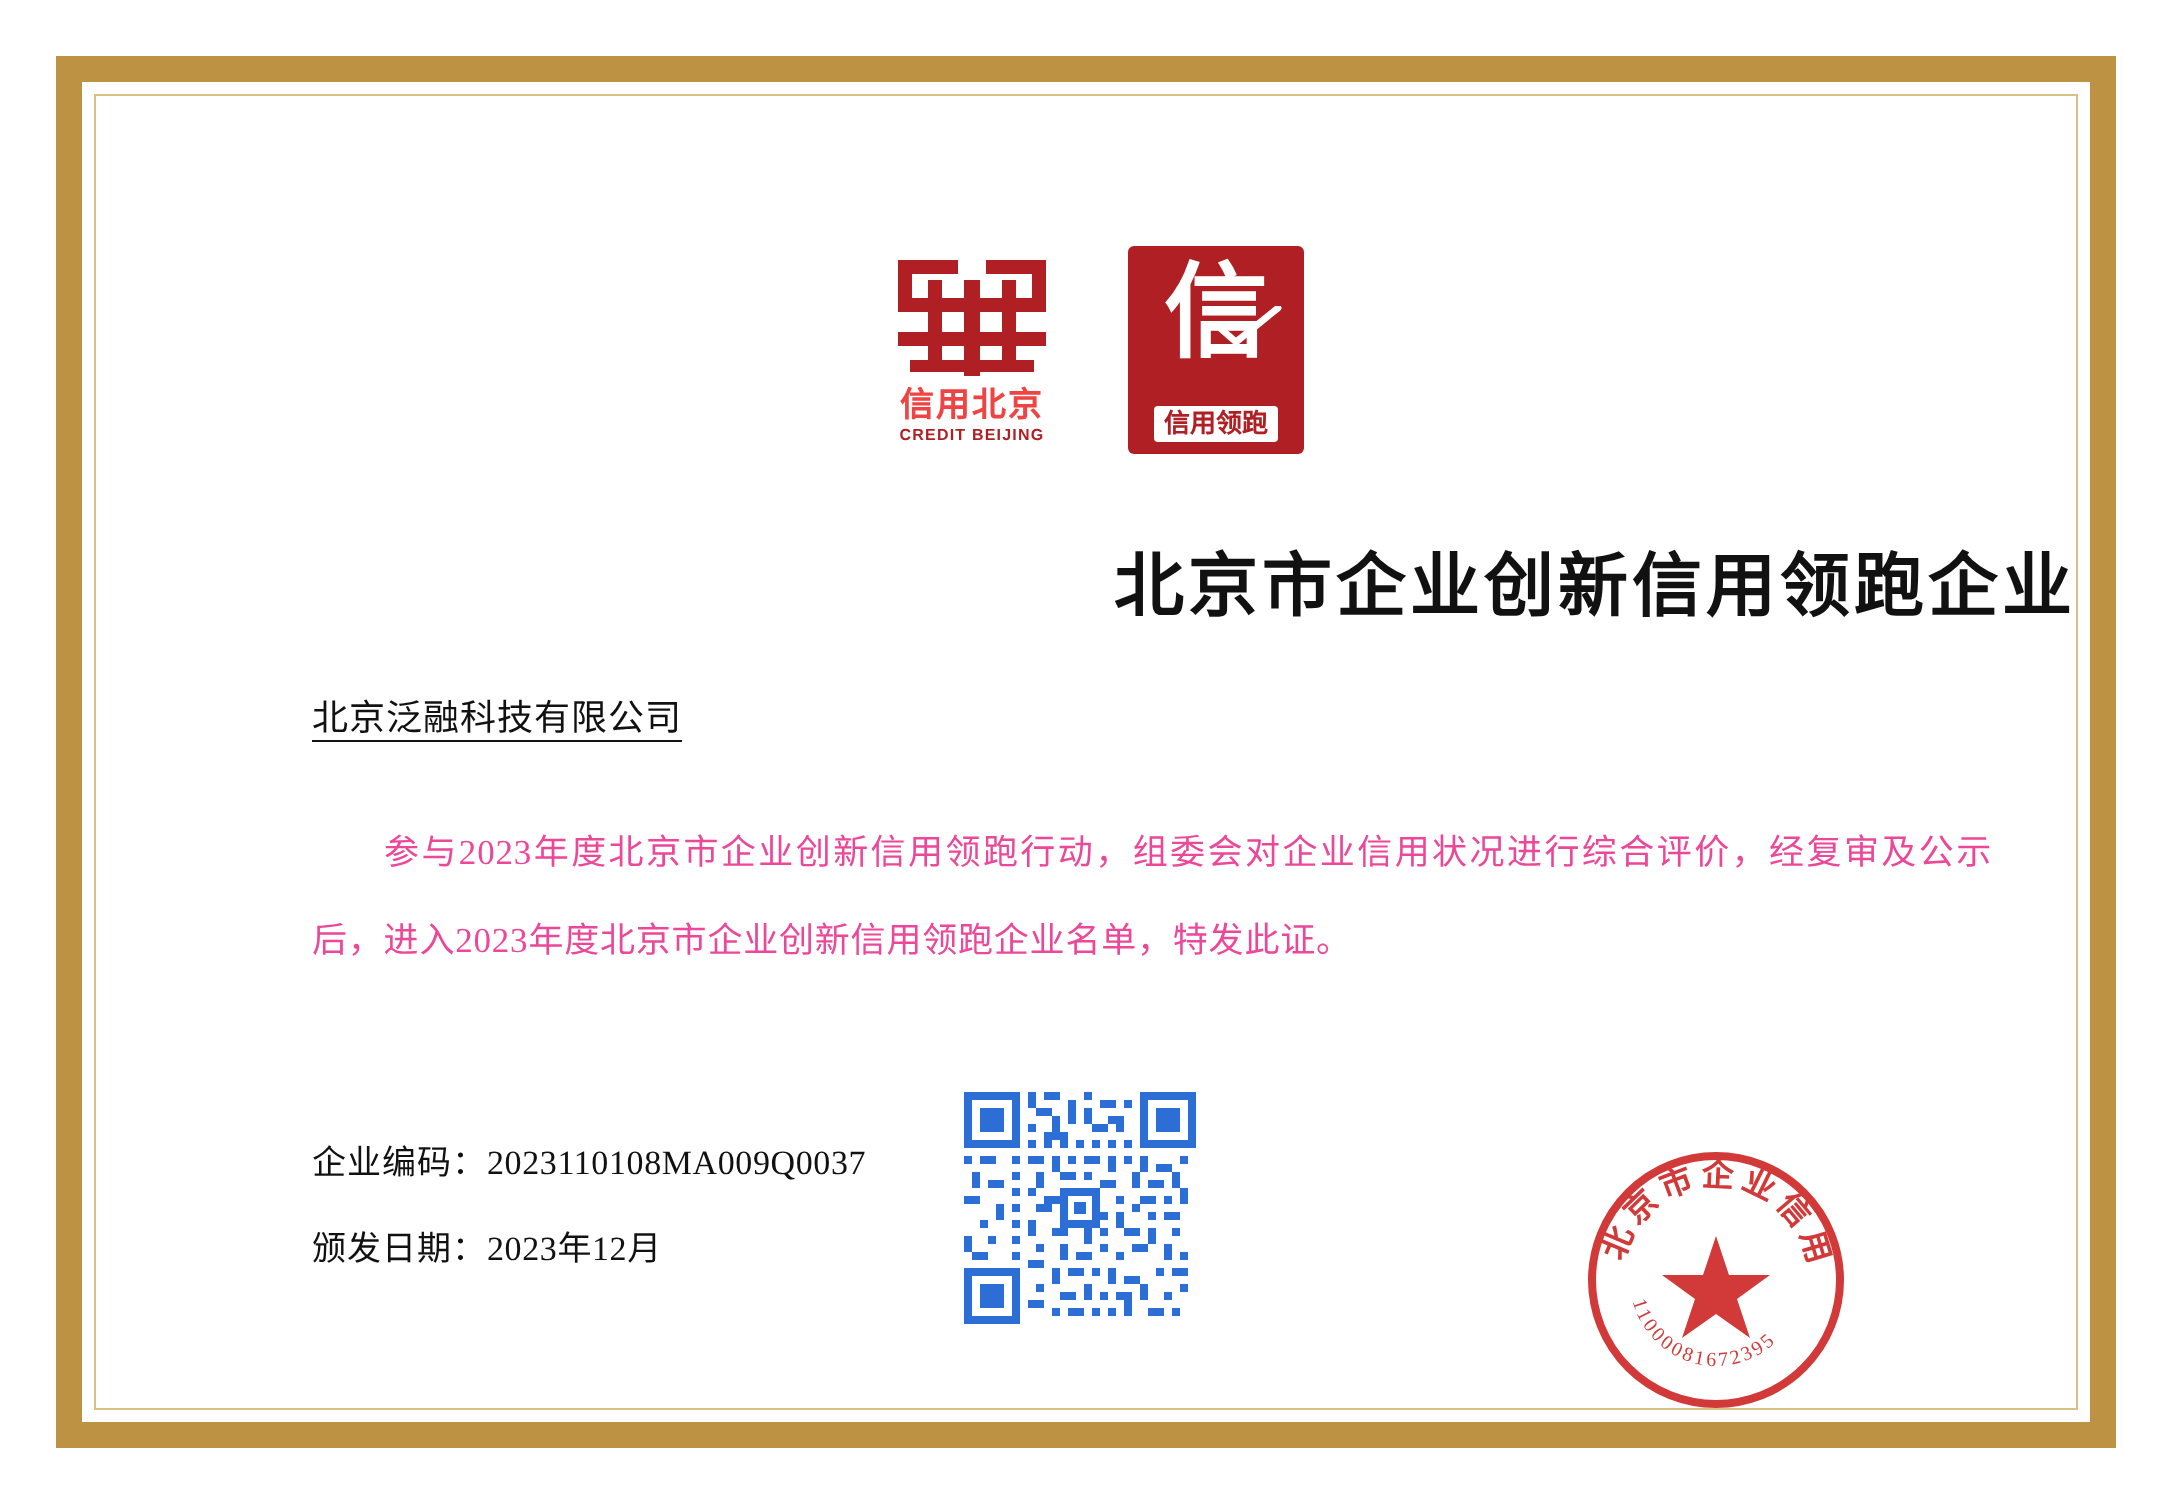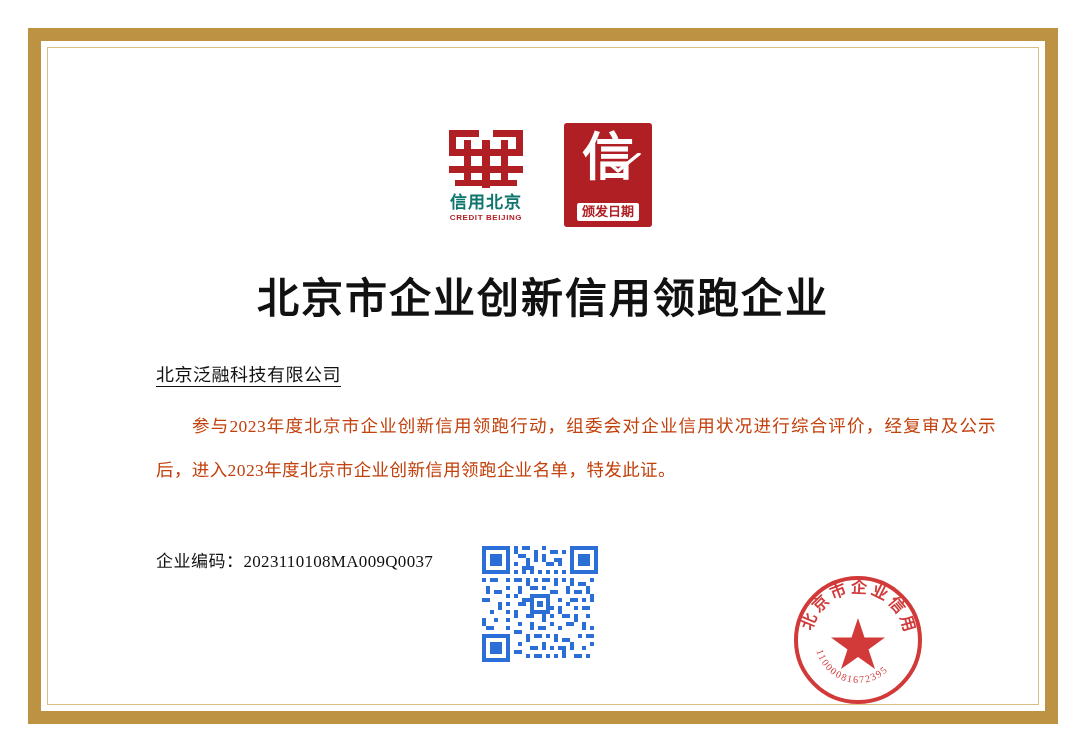--- a/index.html
+++ b/index.html
@@ -69,21 +69,21 @@
   .cb-b5 { left: 2px;  top: 21px; width: 74px; height: 7px; }
   .cb-b6 { left: 17px; top: 12px; width: 7px;  height: 44px; }
   .cb-b7 { left: 35px; top: 12px; width: 8px;  height: 48px; }
   .cb-b8 { left: 54px; top: 12px; width: 7px;  height: 44px; }
   .cb-b9 { left: 2px;  top: 38px; width: 74px; height: 7px; }
   .cb-b10 { left: 8px; top: 52px; width: 62px; height: 6px; }
   .cb-name {
     font-family: "Liberation Sans", sans-serif;
     font-size: 17px;
     font-weight: bold;
-    color: #0f766e;
+    color: #ef4444;
     letter-spacing: 1px;
     margin-top: 4px;
     line-height: 1.1;
   }
   .cb-sub {
     font-family: "Liberation Sans", sans-serif;
     font-size: 8px;
     font-weight: bold;
     color: #b01f24;
     letter-spacing: 0.6px;
@@ -136,57 +136,57 @@
     letter-spacing: 0px;
     line-height: 1.1;
   }
 
   
   .cert-title {
     position: absolute;
     left: 0;
     right: 0;
     top: 216px;
-    text-align: center;
+    text-align: right;
     font-family: "Liberation Serif", serif;
-    font-size: 42px;
+    font-size: 35px;
     font-weight: bold;
     letter-spacing: 2px;
     color: #111111;
   }
 
   
   .company-name {
     position: absolute;
     left: 108px;
-    top: 312px;
+    top: 296px;
     font-size: 18px;
     color: #111111;
     text-decoration: underline;
     text-underline-offset: 5px;
     letter-spacing: 0.5px;
   }
   .body-text {
     position: absolute;
     left: 108px;
     top: 356px;
     width: 840px;
     font-size: 17.5px;
     line-height: 44px;
     text-indent: 36px;
     text-align: justify;
     letter-spacing: 0.4px;
-    color: #c2410c;
+    color: #ec4899;
   }
 
   
   .meta {
     position: absolute;
     left: 108px;
-    top: 492px;
+    top: 512px;
     font-size: 17px;
     line-height: 43px;
     color: #111111;
   }
   .meta-row { white-space: nowrap; }
   .meta-label { letter-spacing: 0.5px; }
   .meta-value { letter-spacing: 0.3px; }
 
   
   .qr-wrap {
@@ -244,34 +244,37 @@
         <div class="cb-sub">CREDIT BEIJING</div>
       </div>
 
       <div class="leader-badge">
         <div class="lb-xin">信</div>
         <div class="lb-check">
           <svg width="34" height="20" viewBox="0 0 34 20">
             <path d="M2 11 L10 18 L31 1" stroke="#ffffff" stroke-width="3.4" fill="none" stroke-linecap="round" stroke-linejoin="round"></path>
           </svg>
         </div>
-        <div class="lb-text">颁发日期</div>
+        <div class="lb-text">信用领跑</div>
       </div>
 
     </div>
 
     <div class="cert-title">北京市企业创新信用领跑企业</div>
 
     <div class="company-name">北京泛融科技有限公司</div>
 
     <div class="body-text">参与2023年度北京市企业创新信用领跑行动，组委会对企业信用状况进行综合评价，经复审及公示后，进入2023年度北京市企业创新信用领跑企业名单，特发此证。</div>
 
     <div class="meta">
       <div class="meta-row">
         <span class="meta-label">企业编码：</span><span class="meta-value">2023110108MA009Q0037</span>
+      </div>
+      <div class="meta-row">
+        <span class="meta-label">颁发日期：</span><span class="meta-value">2023年12月</span>
       </div>
     </div>
 
     <div class="qr-wrap">
       <svg width="116" height="116" viewBox="0 0 29 29" shape-rendering="crispEdges">
         <rect width="29" height="29" fill="#ffffff"></rect>
         <g fill="#2b6fd6">
 
           <rect x="0" y="0" width="7" height="1"></rect>
             <rect x="0" y="6" width="7" height="1"></rect>

